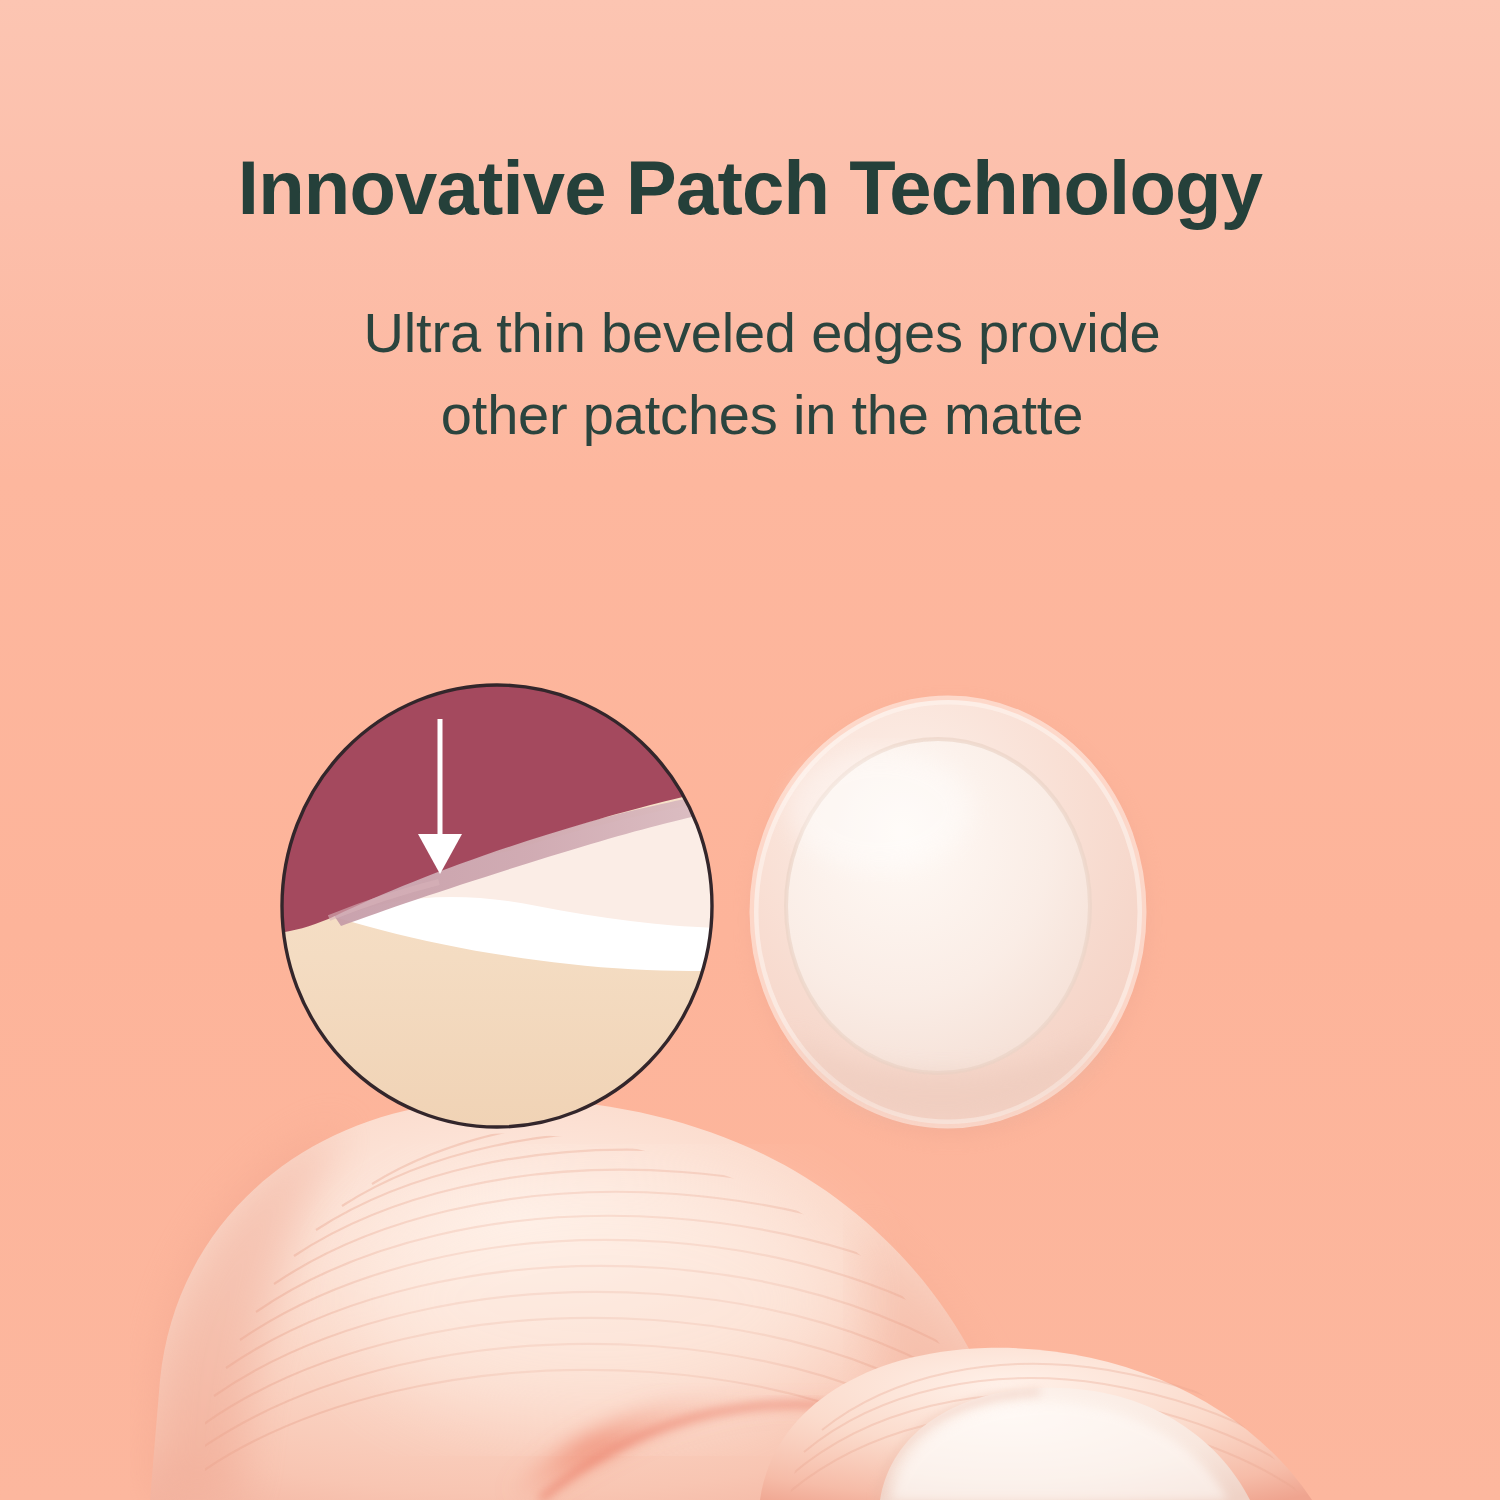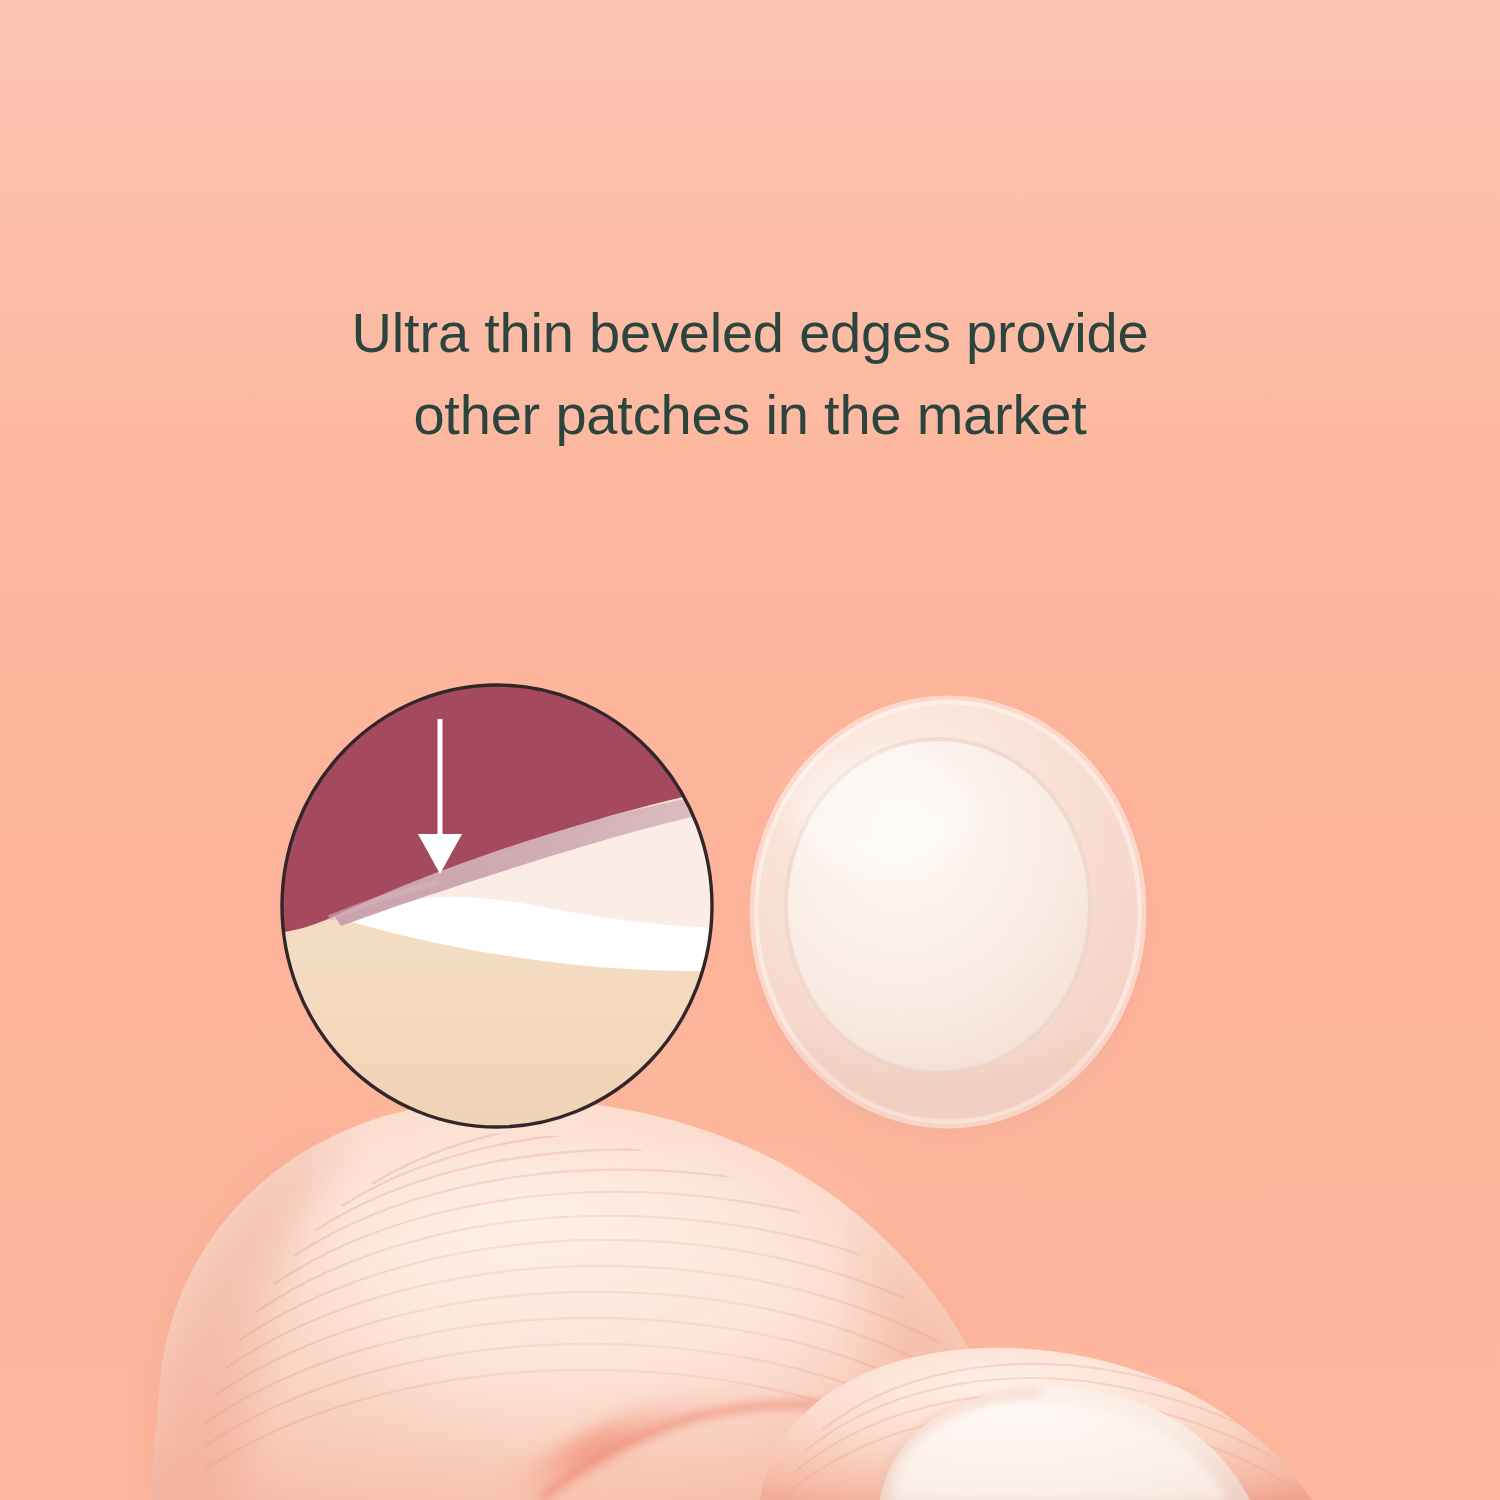--- a/index.html
+++ b/index.html
@@ -25,21 +25,21 @@
     text-align:center;
     font-size:76px;
     font-weight:700;
     letter-spacing:-0.8px;
     color:#25403A;
     line-height:1.05;
   }
 
   #subhead {
     position:absolute;
-    left:140px; top:292px; width:1220px;
+    left:152px; top:292px; width:1220px;
     text-align:center;
     font-size:56px;
     font-weight:400;
     letter-spacing:-0.2px;
     color:#2B443E;
     line-height:1.46;
   }
   #subhead .ln { display:block; white-space:nowrap; }
 
   
@@ -260,19 +260,20 @@
 
       <ellipse cx="218" cy="224" rx="215" ry="221" fill="none" stroke="#33262B" stroke-width="3.4"></ellipse>
 
       <g>
         <line x1="161" y1="37" x2="161" y2="166" stroke="#FFFFFF" stroke-width="5"></line>
         <polygon points="161,192 139,152 183,152" fill="#FFFFFF"></polygon>
       </g>
     </svg>
   </div>
 
+  <h1 id="headline">Innovative Patch Technology</h1>
 
   <div id="subhead">
     <span class="ln">Ultra thin beveled edges provide</span>
-    <span class="ln">other patches in the market</span>
+    <span class="ln">other patches in the matte</span>
   </div>
 
 </div>
 
 </body></html>

